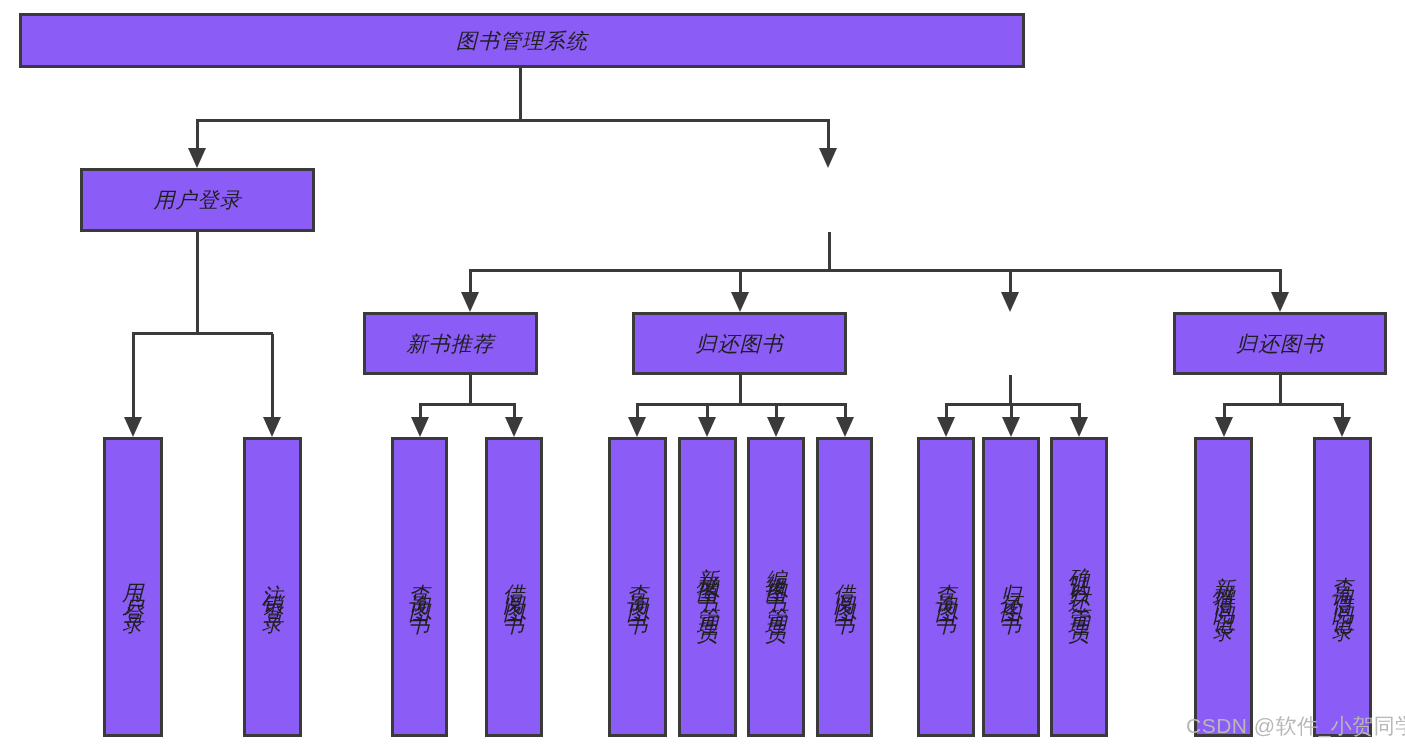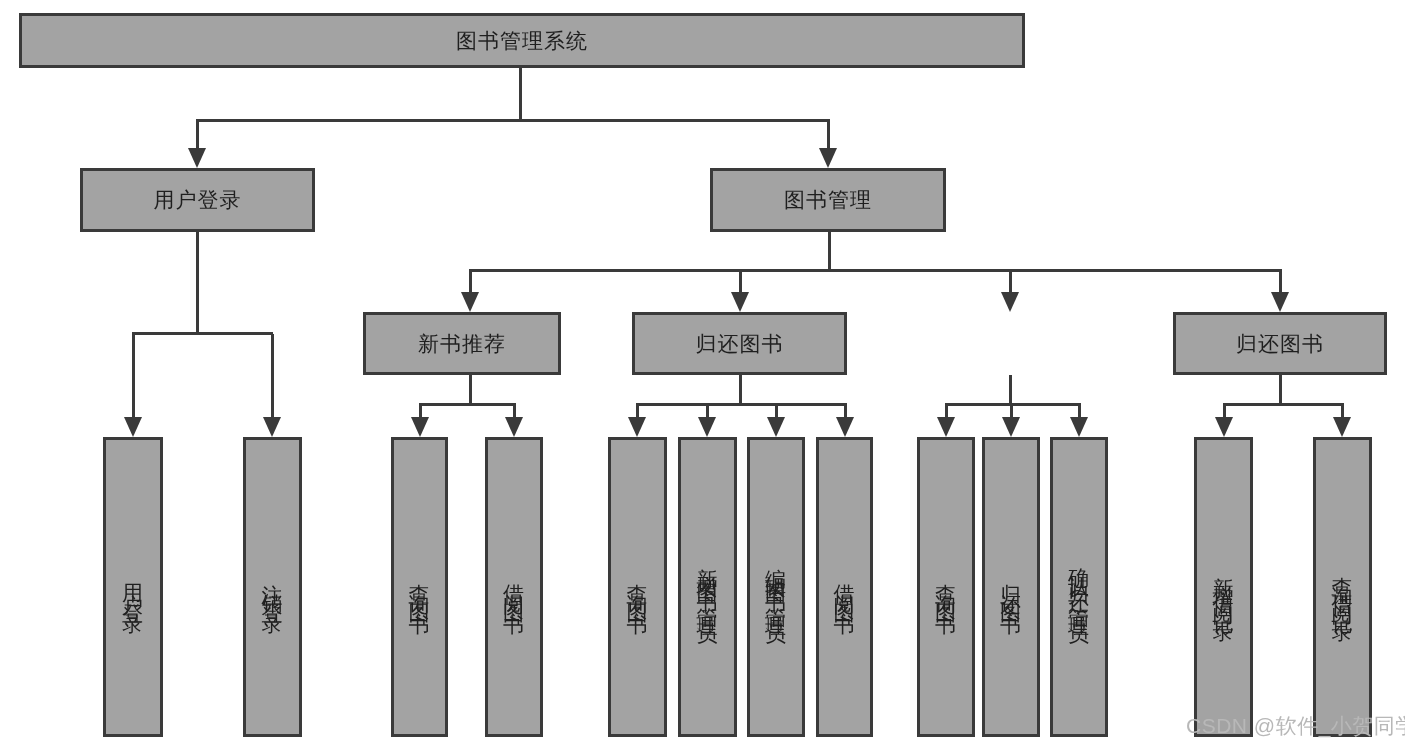--- a/index.html
+++ b/index.html
@@ -8,22 +8,22 @@
     --wm:#b8b8b8;
     --bg:#ffffff;
   }
   html,body{margin:0;padding:0;background:var(--bg);}
   .canvas{
     position:relative;width:1405px;height:747px;background:var(--bg);
     overflow:hidden;font-family:"Liberation Sans","DejaVu Sans",sans-serif;
   }
   .node{
     position:absolute;box-sizing:border-box;border:3px solid var(--line);
-    background:#a3a3a3;display:flex;align-items:center;justify-content:center;
-    color:var(--text);font-size:21px;letter-spacing:1px;white-space:nowrap;
+    background:#8b5cf6;display:flex;align-items:center;justify-content:center;
+    color:var(--text);font-size:21px;letter-spacing:1px;white-space:nowrap;font-style:italic;
   }
   .node.v{
     writing-mode:vertical-rl;text-orientation:mixed;
     letter-spacing:10px;line-height:1;white-space:normal;
   }
   .line{position:absolute;background:var(--line);}
   .line.h{height:3px;}
   .line.v{width:3px;}
   .arrow{
     position:absolute;width:0;height:0;
@@ -36,23 +36,22 @@
   }
 </style>
 </head>
 <body>
 
 <div class="canvas">
 
   <div class="node" style="left:19px;top:13px;width:1006px;height:55px">图书管理系统</div>
 
   <div class="node" style="left:80px;top:168px;width:235px;height:64px">用户登录</div>
-  <div class="node" style="left:710px;top:168px;width:236px;height:64px">图书管理</div>
 
-  <div class="node" style="left:363px;top:312px;width:198px;height:63px">新书推荐</div>
+  <div class="node" style="left:363px;top:312px;width:175px;height:63px">新书推荐</div>
   <div class="node" style="left:632px;top:312px;width:215px;height:63px">归还图书</div>
   <div class="node" style="left:1173px;top:312px;width:214px;height:63px">归还图书</div>
 
   <div class="node v" style="left:103px;top:437px;width:60px;height:300px">用户登录</div>
   <div class="node v" style="left:243px;top:437px;width:59px;height:300px">注销登录</div>
 
   <div class="node v" style="left:391px;top:437px;width:57px;height:300px">查询图书</div>
   <div class="node v" style="left:485px;top:437px;width:58px;height:300px">借阅图书</div>
 
   <div class="node v" style="left:608px;top:437px;width:59px;height:300px">查询图书</div>

